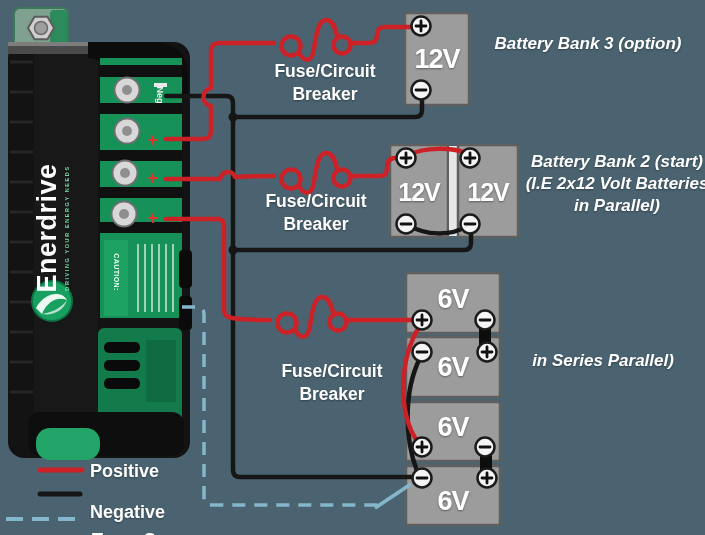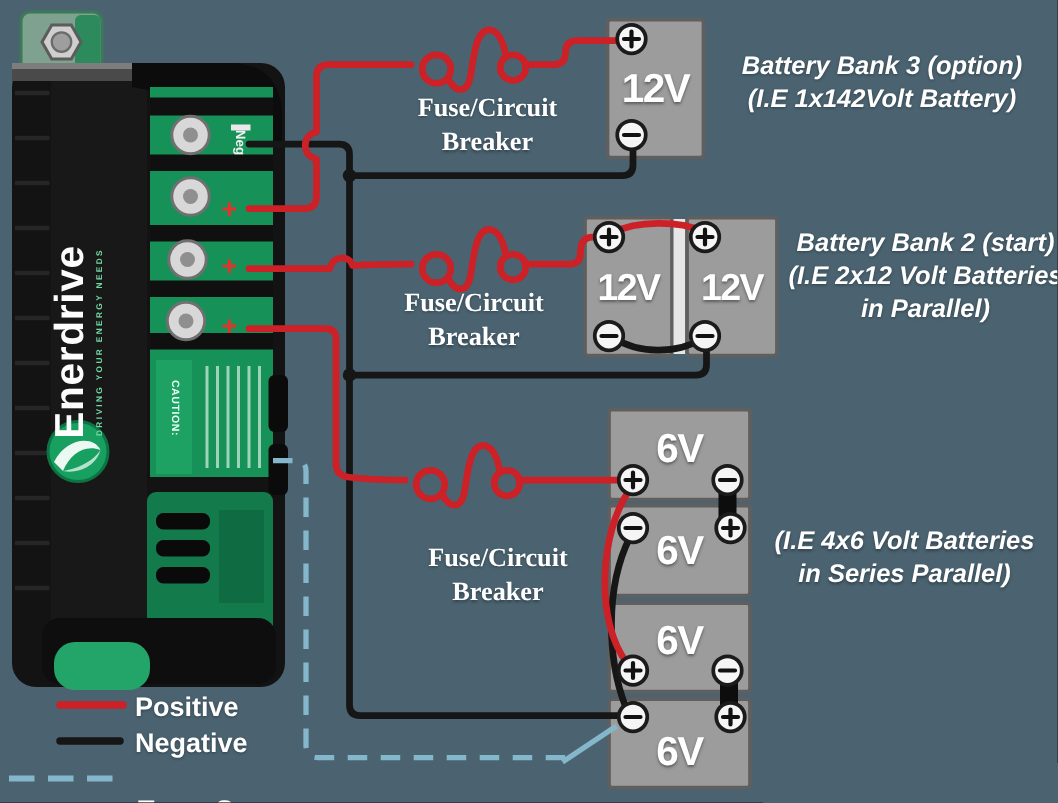--- a/index.html
+++ b/index.html
@@ -12,21 +12,21 @@
   .wire-blk{stroke:#161616;stroke-width:4.5;fill:none;stroke-linecap:round;stroke-linejoin:round;}
   .wire-tmp{stroke:#85b7cc;stroke-width:3.5;fill:none;stroke-linecap:butt;}
   .term-c{fill:#f5f5f5;stroke:#1b1b1b;stroke-width:2.5;}
   .term-g{stroke:#111;stroke-width:2.8;fill:none;stroke-linecap:round;}
   .batt{fill:#9c9c9c;stroke:#5f5f5f;stroke-width:2.5;}
   .lbl{
     position:absolute;color:#fff;font-weight:700;text-align:center;
     transform:translateX(-50%);white-space:nowrap;
     text-shadow:0 1px 2px rgba(15,25,30,.45);
   }
-  .lbl-fuse{font-size:17.5px;line-height:23px;font-family:Liberation Serif, serif;}
+  .lbl-fuse{font-size:17.5px;line-height:23px;}
   .lbl-bank{font-size:17px;line-height:22px;font-style:italic;}
   .lbl-legend{transform:none;text-align:left;font-size:18px;line-height:20px;}
   .lbl-batt{transform:none;font-size:27px;line-height:28px;letter-spacing:-1px;
     text-shadow:0 1px 2px rgba(40,40,40,.55);}
   .lbl-batt.small{font-size:25px;}
   .rot{position:absolute;white-space:nowrap;}
   .brand{left:47px;top:228px;transform:translate(-50%,-50%) rotate(-90deg);
     font-size:27px;font-weight:700;color:#fdfdfd;letter-spacing:.5px;}
   .tagline{left:67px;top:228px;transform:translate(-50%,-50%) rotate(-90deg);
     font-size:5.5px;font-weight:700;color:#74d8a4;letter-spacing:1.6px;}
@@ -252,37 +252,35 @@
     <div>Fuse/Circuit</div>
     <div>Breaker</div>
   </div>
   <div class="lbl lbl-fuse" style="left:332px;top:360px">
     <div>Fuse/Circuit</div>
     <div>Breaker</div>
   </div>
 
   <div class="lbl lbl-bank" style="left:588px;top:33px">
     <div>Battery Bank 3 (option)</div>
-    <div>(I.E 1x142Volt Battery)</div>
   </div>
   <div class="lbl lbl-bank" style="left:617px;top:151px">
     <div>Battery Bank 2 (start)</div>
     <div>(I.E 2x12 Volt Batteries</div>
     <div>in Parallel)</div>
   </div>
   <div class="lbl lbl-bank" style="left:603px;top:350px">
-    <div>(I.E 4x6 Volt Batteries</div>
     <div>in Series Parallel)</div>
   </div>
 
   <div class="lbl lbl-batt" style="left:405px;width:64px;top:45px">12V</div>
   <div class="lbl lbl-batt small" style="left:390px;width:58px;top:178px">12V</div>
   <div class="lbl lbl-batt small" style="left:458px;width:60px;top:178px">12V</div>
   <div class="lbl lbl-batt" style="left:406px;width:94px;top:285px">6V</div>
   <div class="lbl lbl-batt" style="left:406px;width:94px;top:353px">6V</div>
   <div class="lbl lbl-batt" style="left:406px;width:94px;top:413px">6V</div>
   <div class="lbl lbl-batt" style="left:406px;width:94px;top:487px">6V</div>
 
   <div class="lbl lbl-legend" style="left:90px;top:461px">Positive</div>
-  <div class="lbl lbl-legend" style="left:90px;top:485px">Negative</div>
+  <div class="lbl lbl-legend" style="left:90px;top:502px">Negative</div>
   <div class="lbl lbl-legend" style="left:92px;top:530px">Temp Sensor</div>
 
 </div>
 
 </body></html>

